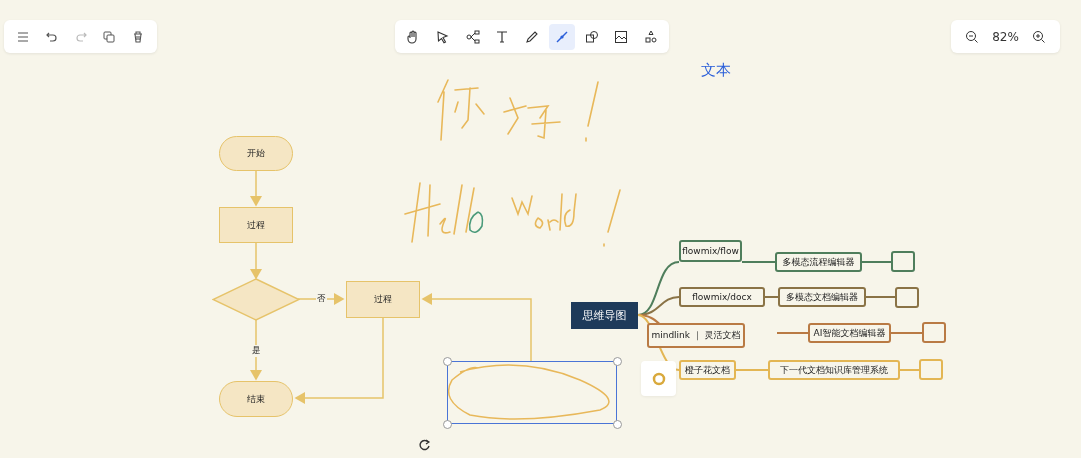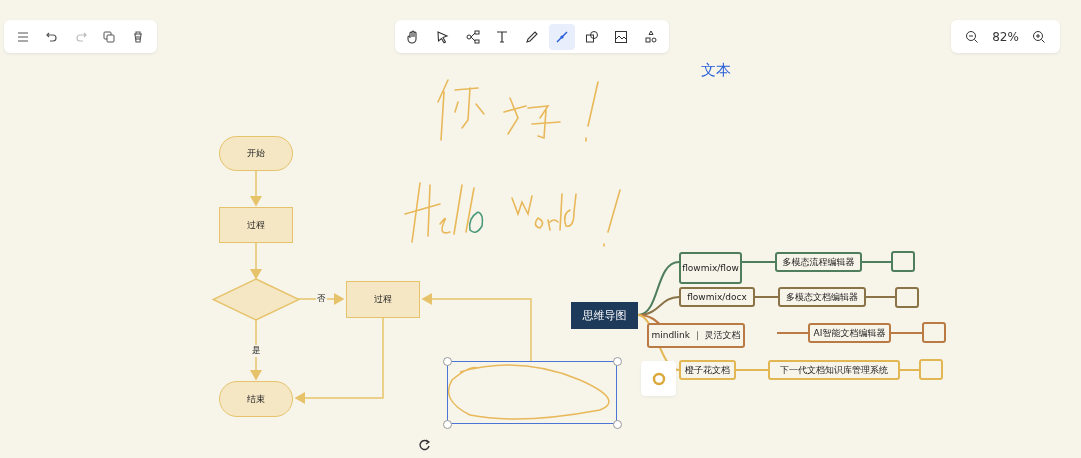--- a/index.html
+++ b/index.html
@@ -194,25 +194,25 @@
   <div class="handle" style="left:613px;top:357px;"></div>
   <div class="handle" style="left:443px;top:420px;"></div>
   <div class="handle" style="left:613px;top:420px;"></div>
   <svg style="position:absolute;left:418px;top:438px;" width="14" height="14">
     <path d="M10,4 A4.5,4.5 0 1 0 11,8" stroke="#333" stroke-width="1.4" fill="none"></path>
       <path d="M8,2 L11,4 L8,6" stroke="#333" stroke-width="1.2" fill="none"></path>
   </svg>
 
   <div class="root">思维导图</div>
 
-  <div class="mm-label" style="left:679px;top:252px;width:63px;height:32px;border-color:#4f7e5c;">flowmix/flow</div>
+  <div class="mm-label" style="left:679px;top:240px;width:63px;height:22px;border-color:#4f7e5c;">flowmix/flow</div>
   <div class="mm-label" style="left:775px;top:252px;width:87px;height:20px;border-color:#4f7e5c;">多模态流程编辑器</div>
   <div class="mm-empty" style="left:891px;top:251px;width:24px;height:21px;border-color:#4f7e5c;"></div>
 
-  <div class="mm-label" style="left:679px;top:287px;width:76px;height:20px;border-color:#8a7346;">flowmix/docx</div>
+  <div class="mm-label" style="left:679px;top:287px;width:86px;height:20px;border-color:#8a7346;">flowmix/docx</div>
   <div class="mm-label" style="left:778px;top:287px;width:88px;height:20px;border-color:#8a7346;">多模态文档编辑器</div>
   <div class="mm-empty" style="left:895px;top:287px;width:24px;height:21px;border-color:#8a7346;"></div>
 
   <div class="mm-label" style="left:647px;top:323px;width:98px;height:25px;border-color:#b97a44;">mindlink ｜ 灵活文档</div>
   <div class="mm-label" style="left:808px;top:323px;width:83px;height:20px;border-color:#b97a44;">AI智能文档编辑器</div>
   <div class="mm-empty" style="left:922px;top:322px;width:24px;height:21px;border-color:#b97a44;"></div>
 
   <div class="mm-label" style="left:679px;top:360px;width:57px;height:20px;border-color:#e3b654;">橙子花文档</div>
   <div class="mm-label" style="left:768px;top:360px;width:132px;height:20px;border-color:#e3b654;">下一代文档知识库管理系统</div>
   <div class="mm-empty" style="left:919px;top:359px;width:24px;height:21px;border-color:#e3b654;"></div>

